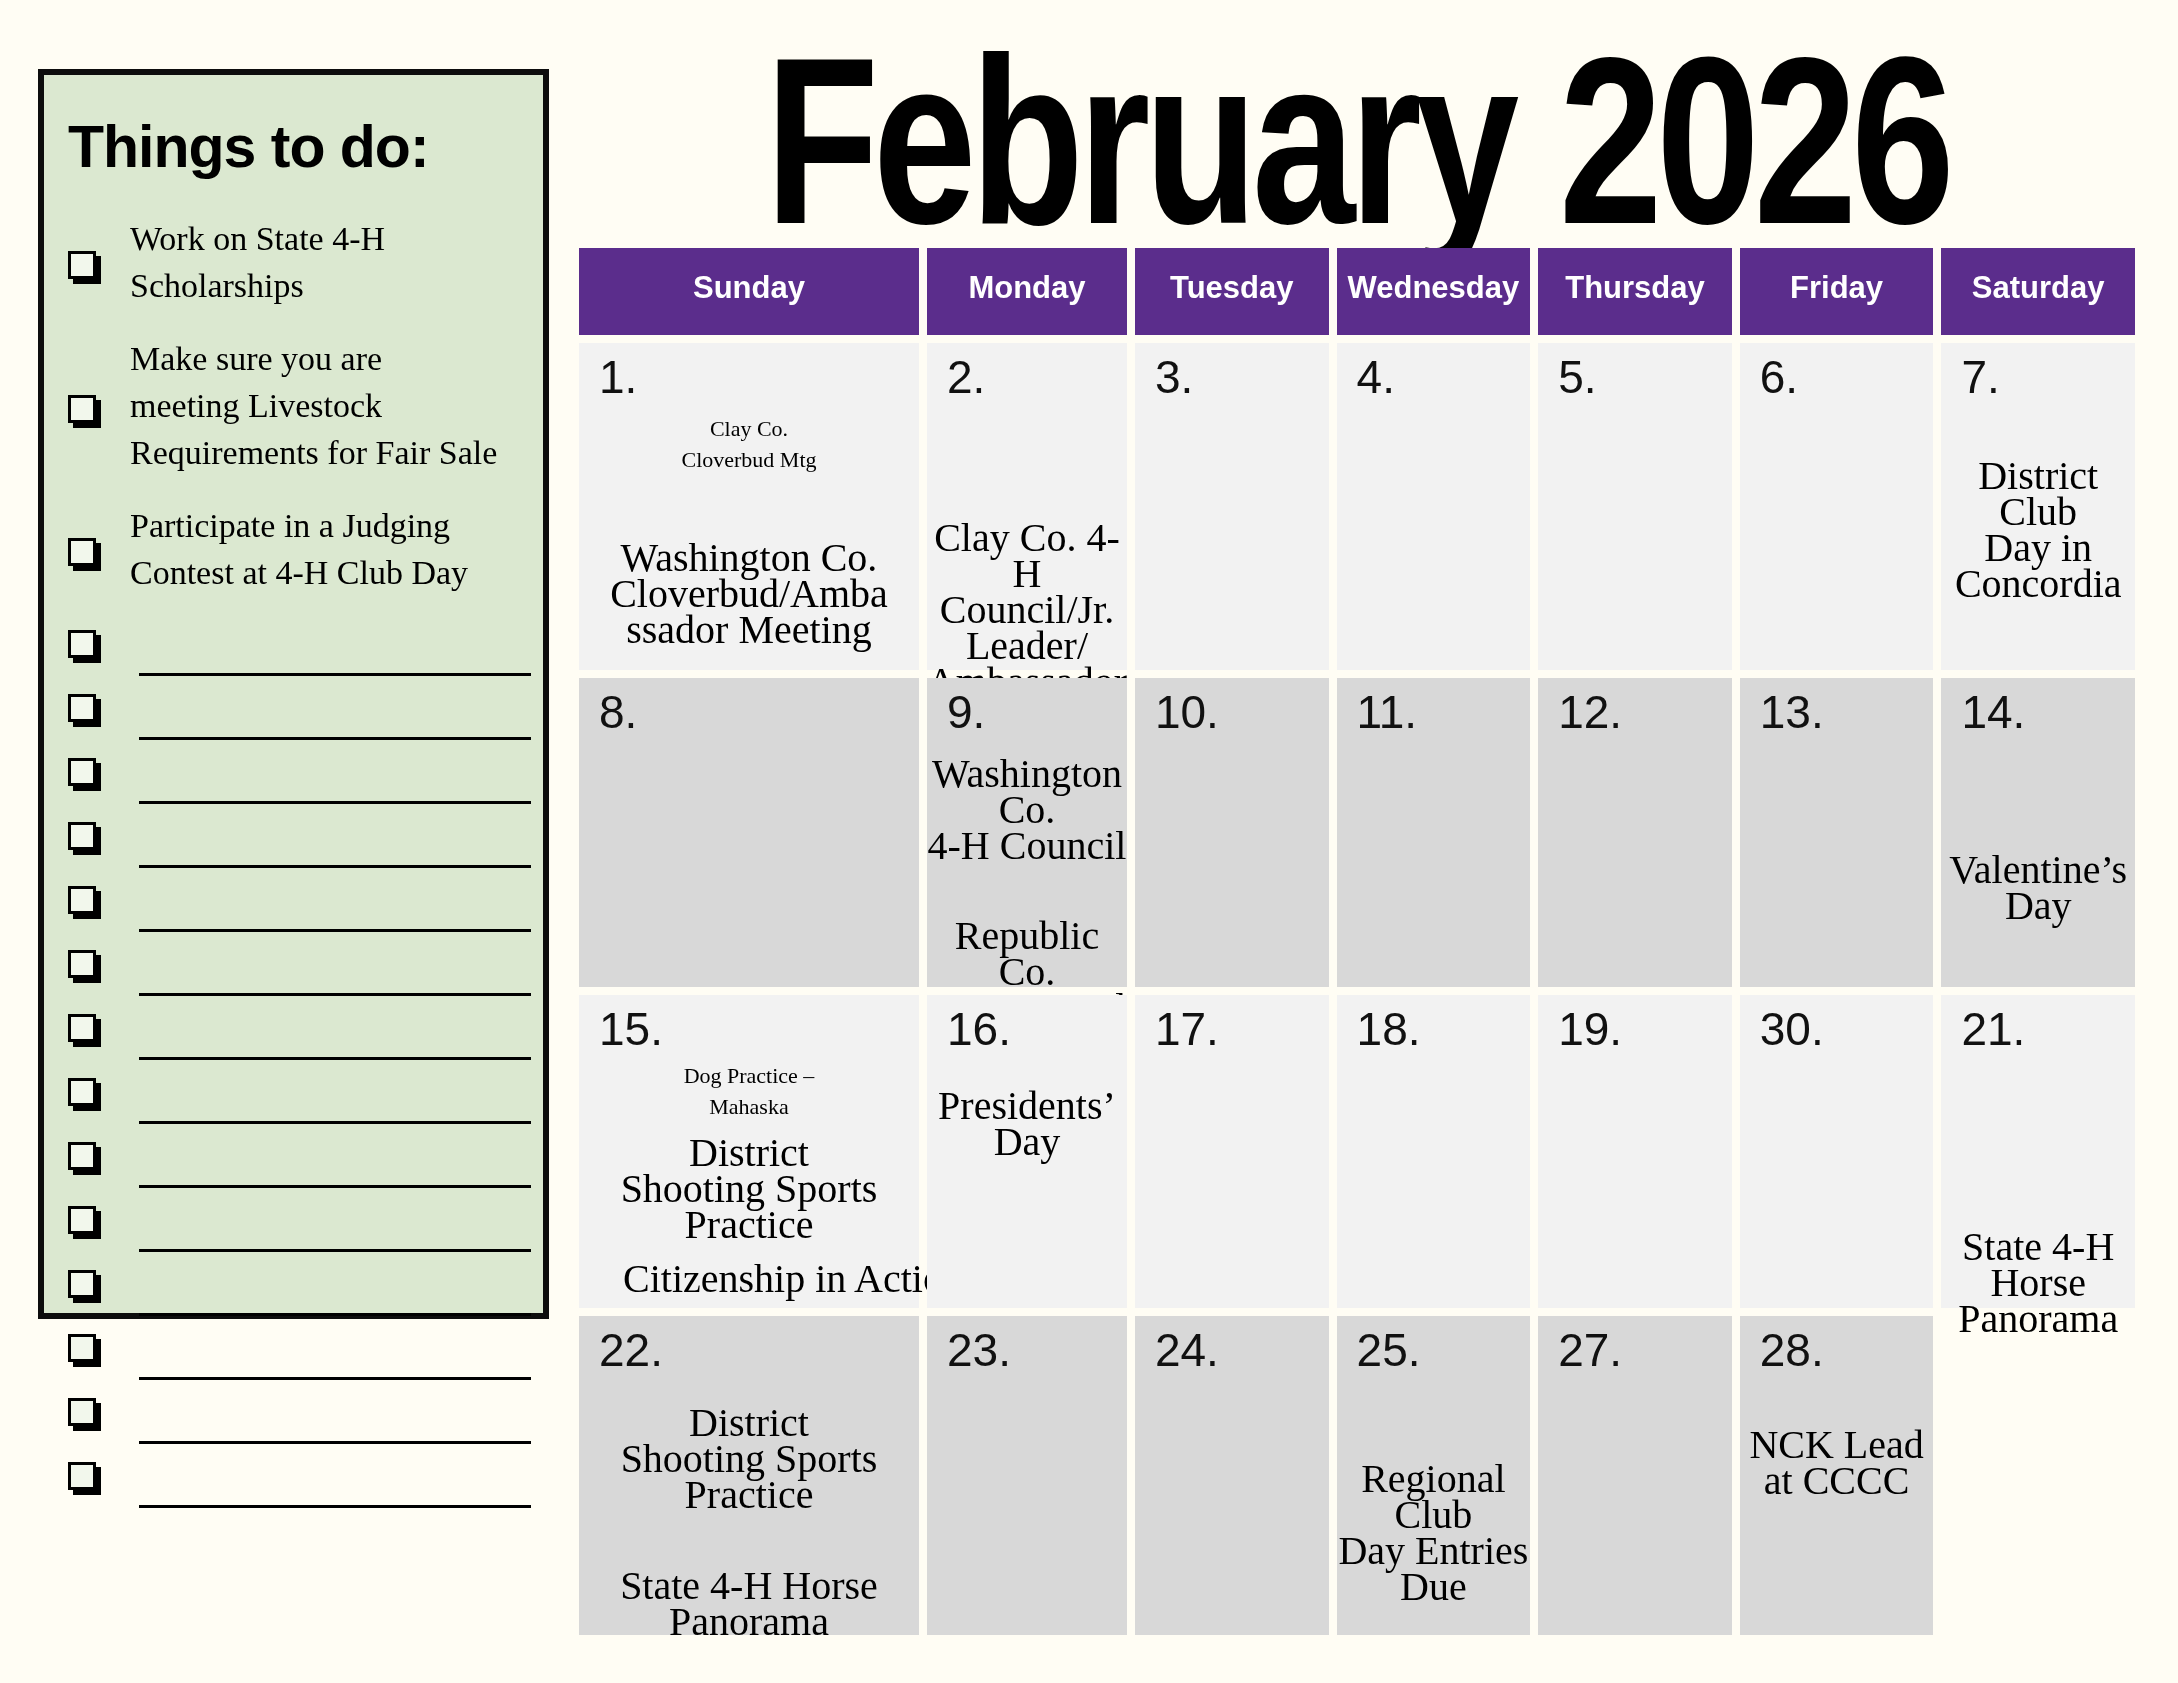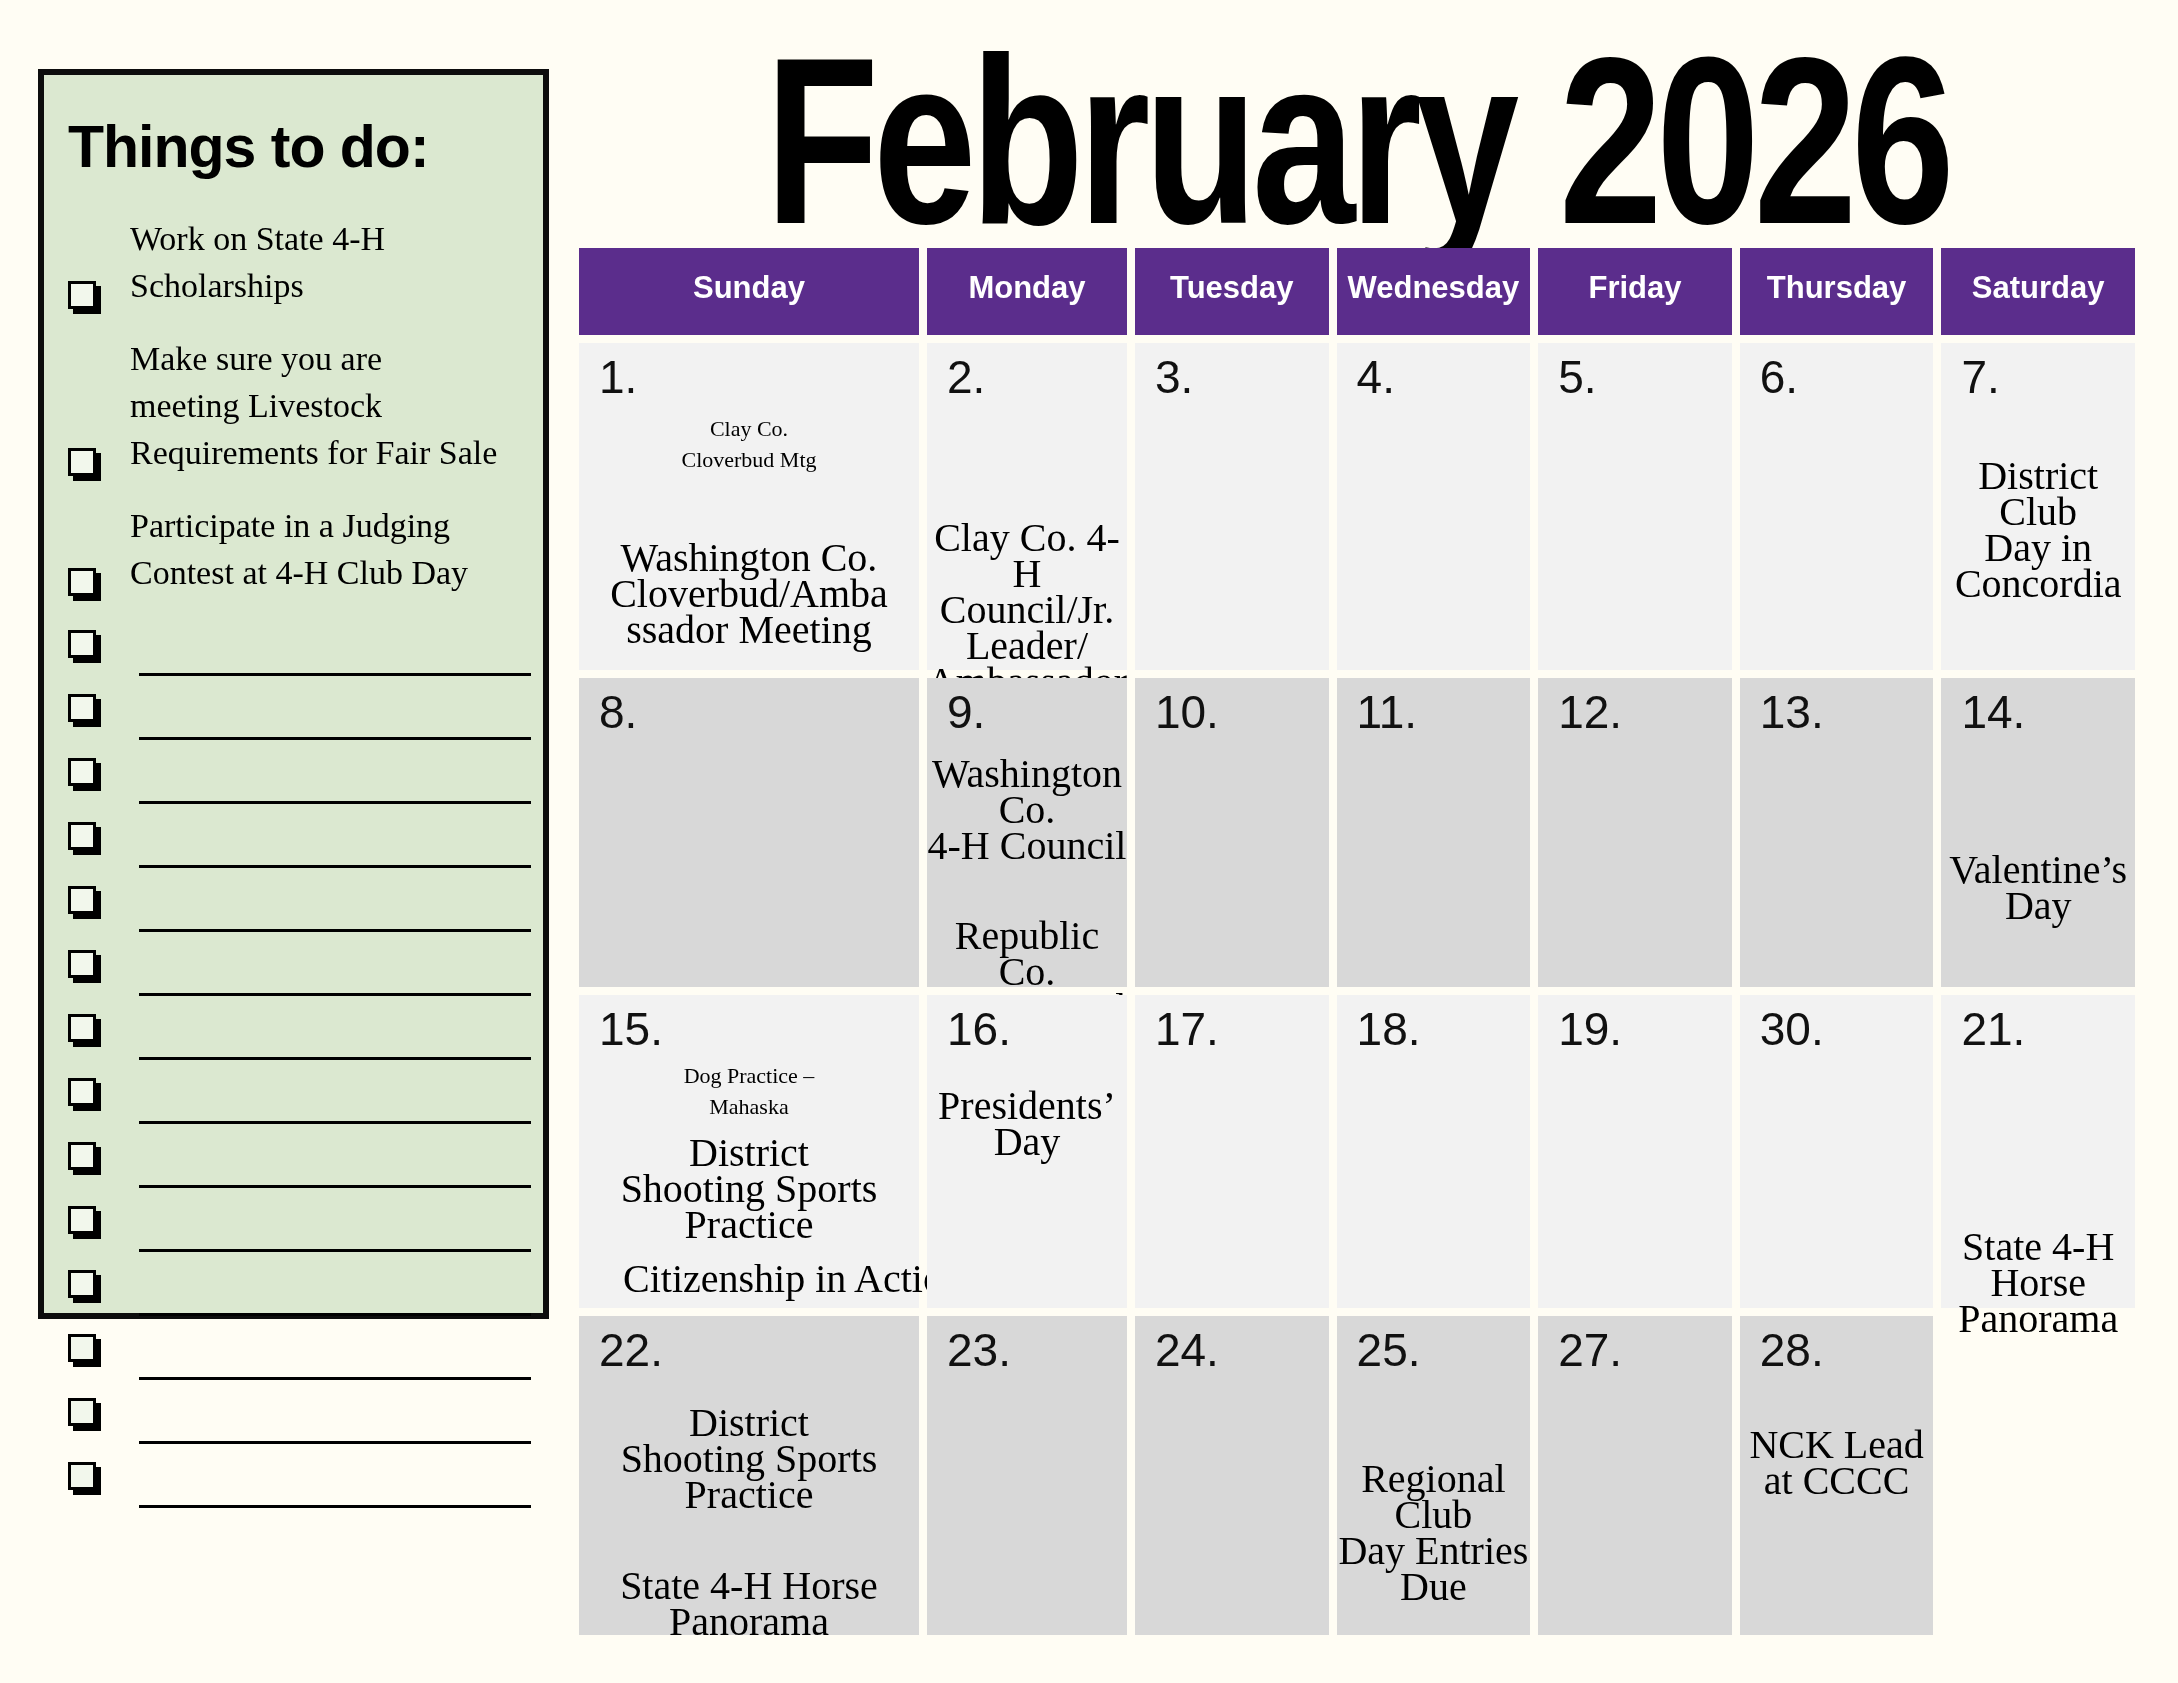--- a/index.html
+++ b/index.html
@@ -6,21 +6,21 @@
   body{width:2178px;height:1683px;background:var(--page-bg,#fffdf4);
        font-family:"Liberation Serif", serif; color:#000; overflow:hidden;}
   .page{position:relative;width:2178px;height:1683px;}
 
   
   .sidebar{position:absolute;left:38px;top:69px;width:511px;height:1250px;
            box-sizing:border-box;border:6px solid #0d0d0d;
            background:var(--sidebar-green,#dbe8d0);}
   .sidebar-heading{margin:38px 0 34px 24px;font-family:"Liberation Sans",sans-serif;
            font-weight:900;font-size:59px;letter-spacing:-1px;color:#000;}
-  .todo{display:flex;align-items:flex-end;padding-left:24px;margin-bottom:26px;}
+  .todo{display:flex;align-items:center;padding-left:24px;margin-bottom:26px;}
   .cb{display:inline-block;width:28px;height:28px;box-sizing:border-box;
       background:#f2f7ec;border:3px solid #000;box-shadow:5px 5px 0 0 #000;
       flex:0 0 auto;margin-top:6px;}
   .todo-text{margin-left:34px;width:368px;font-size:34px;line-height:47px;}
   .empty-row{position:relative;height:64px;}
   .empty-row .cb{position:absolute;left:24px;top:8px;margin-top:0;}
   .empty-row .line{position:absolute;left:95px;right:12px;bottom:10px;
       border-bottom:3px solid #000;}
 
   
@@ -124,22 +124,22 @@
       </div>
   </div>
 
   <div class="cal-title">February 2026</div>
 
   <div class="cal" id="calendar-grid">
       <div class="wd">Sunday</div>
       <div class="wd">Monday</div>
       <div class="wd">Tuesday</div>
       <div class="wd">Wednesday</div>
+      <div class="wd">Thursday</div>
       <div class="wd">Friday</div>
-      <div class="wd">Thursday</div>
       <div class="wd">Saturday</div>
       <div class="cell light">
         <div class="daynum">1.</div>
         <div class="ev small" style="margin-top: 12px;">Clay Co.
 Cloverbud Mtg</div>
         <div class="ev" style="margin-top: 65px;">Washington Co.
 Cloverbud/Amba
 ssador Meeting</div>
       </div>
       <div class="cell light">

